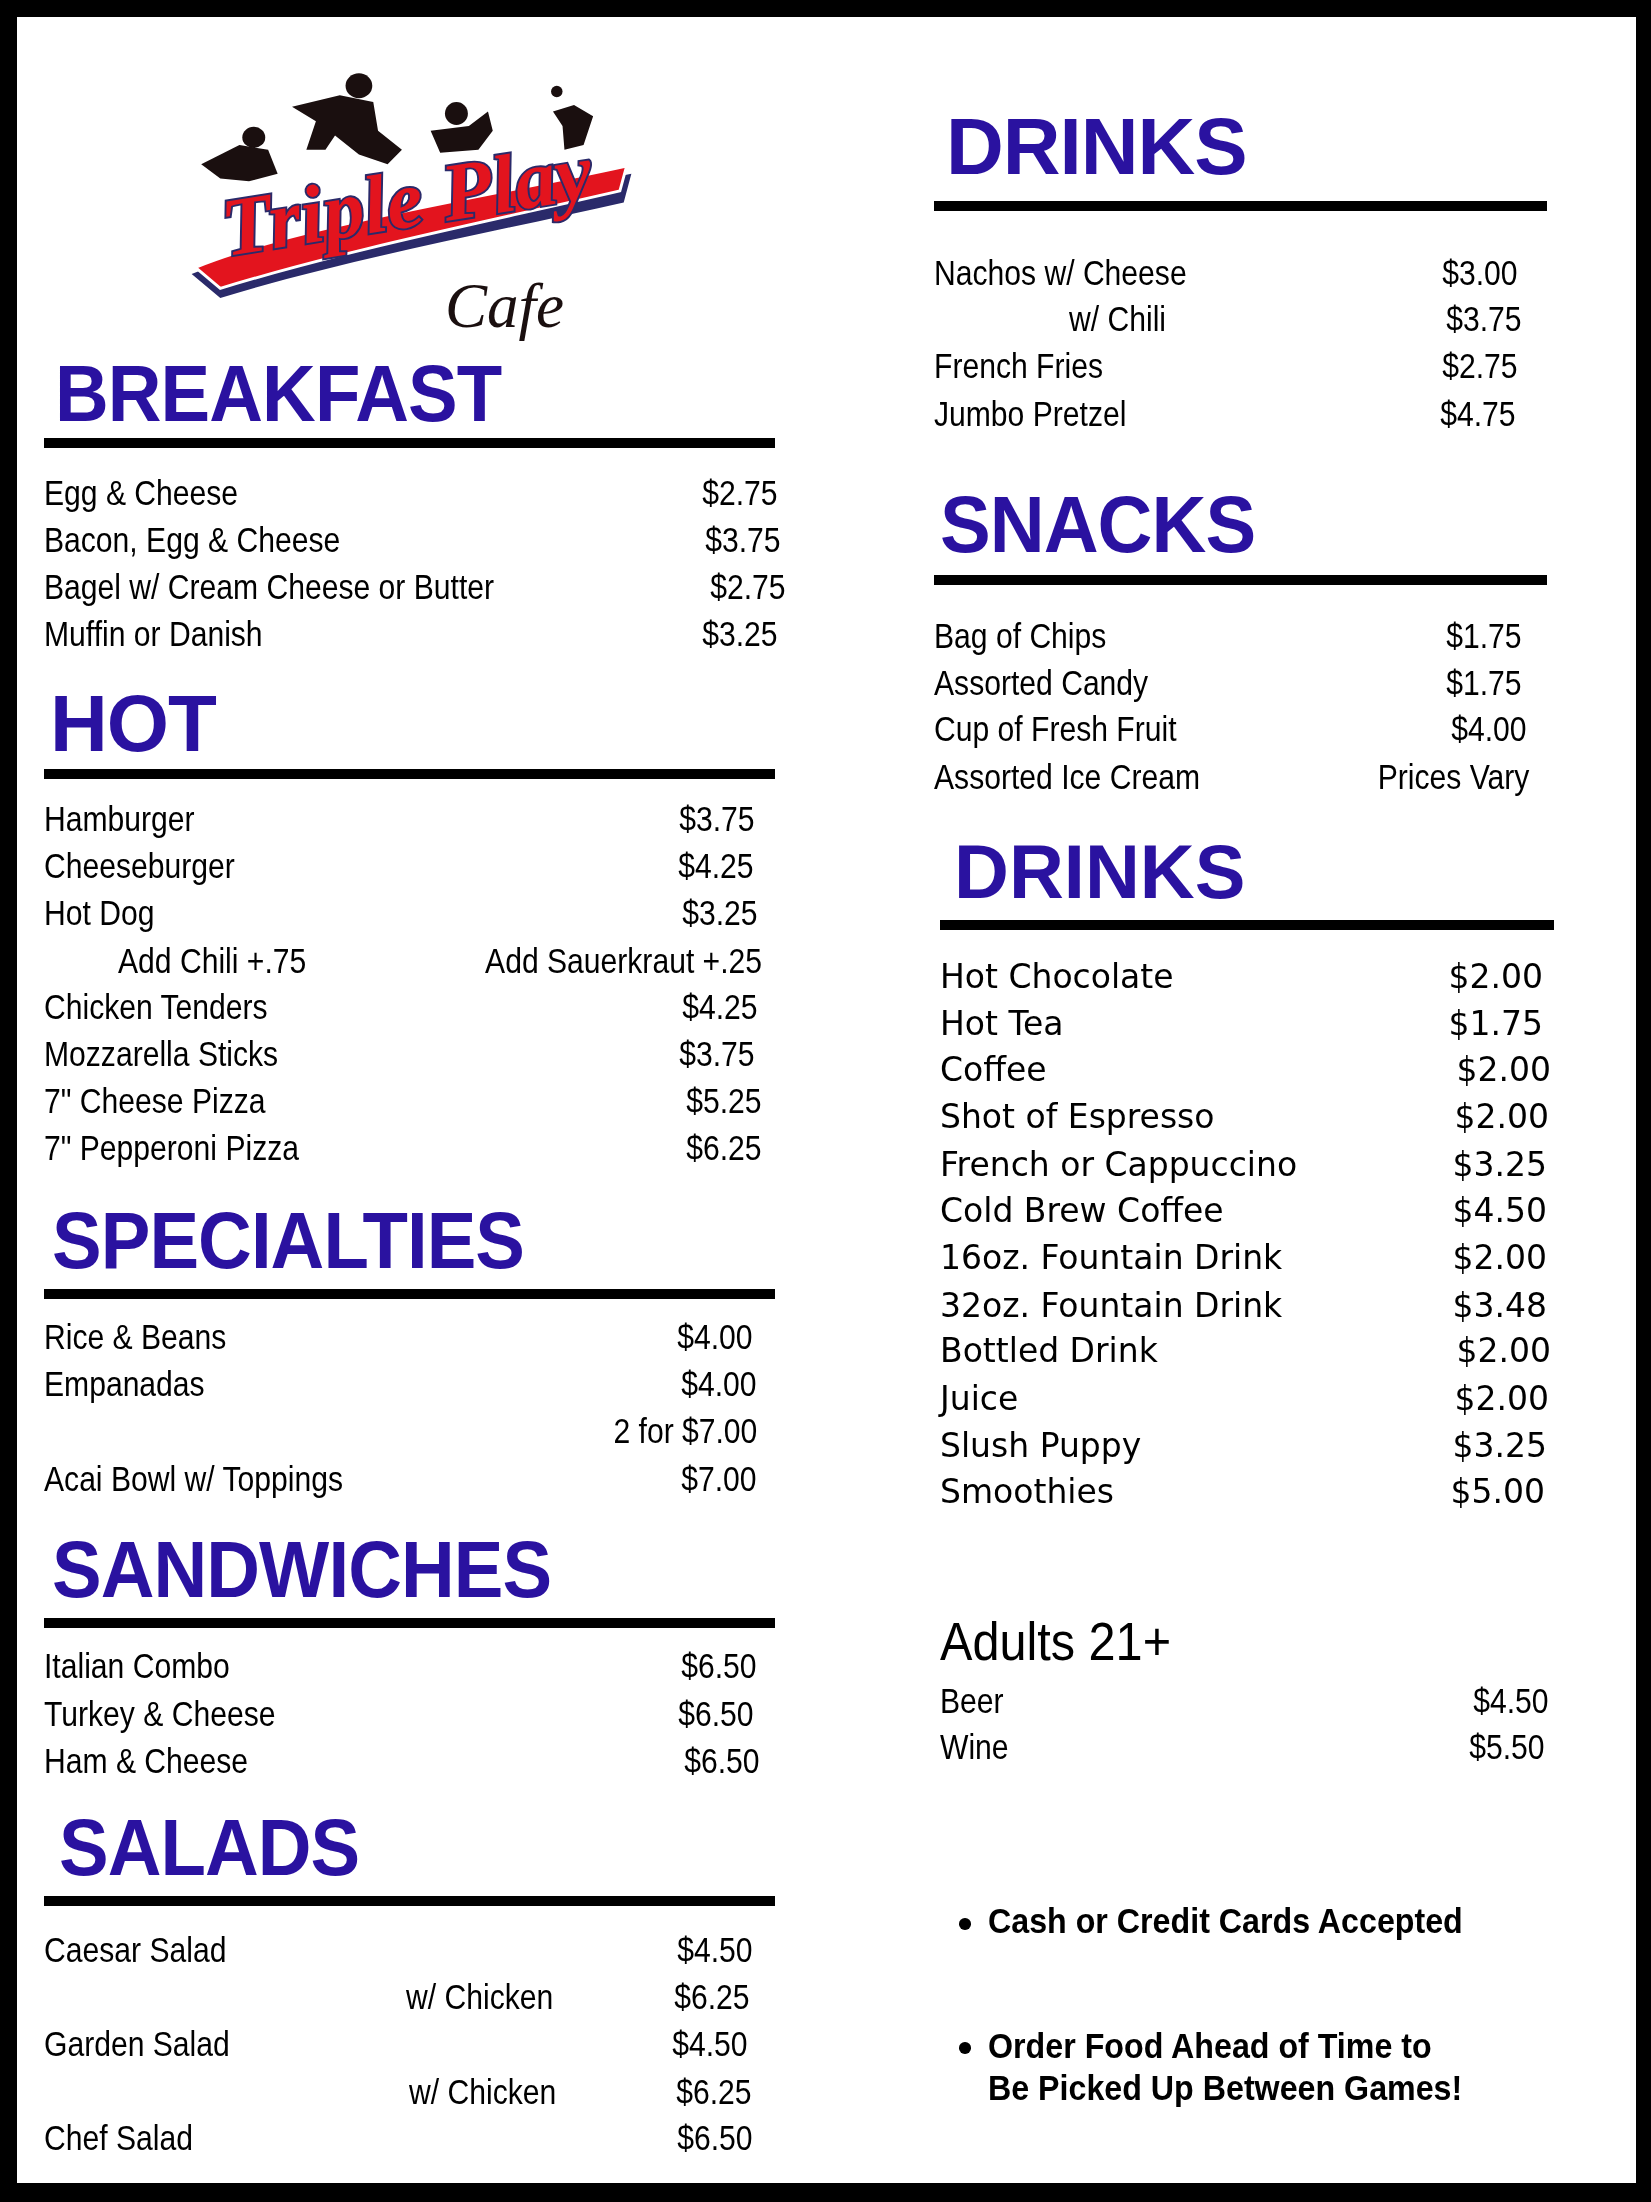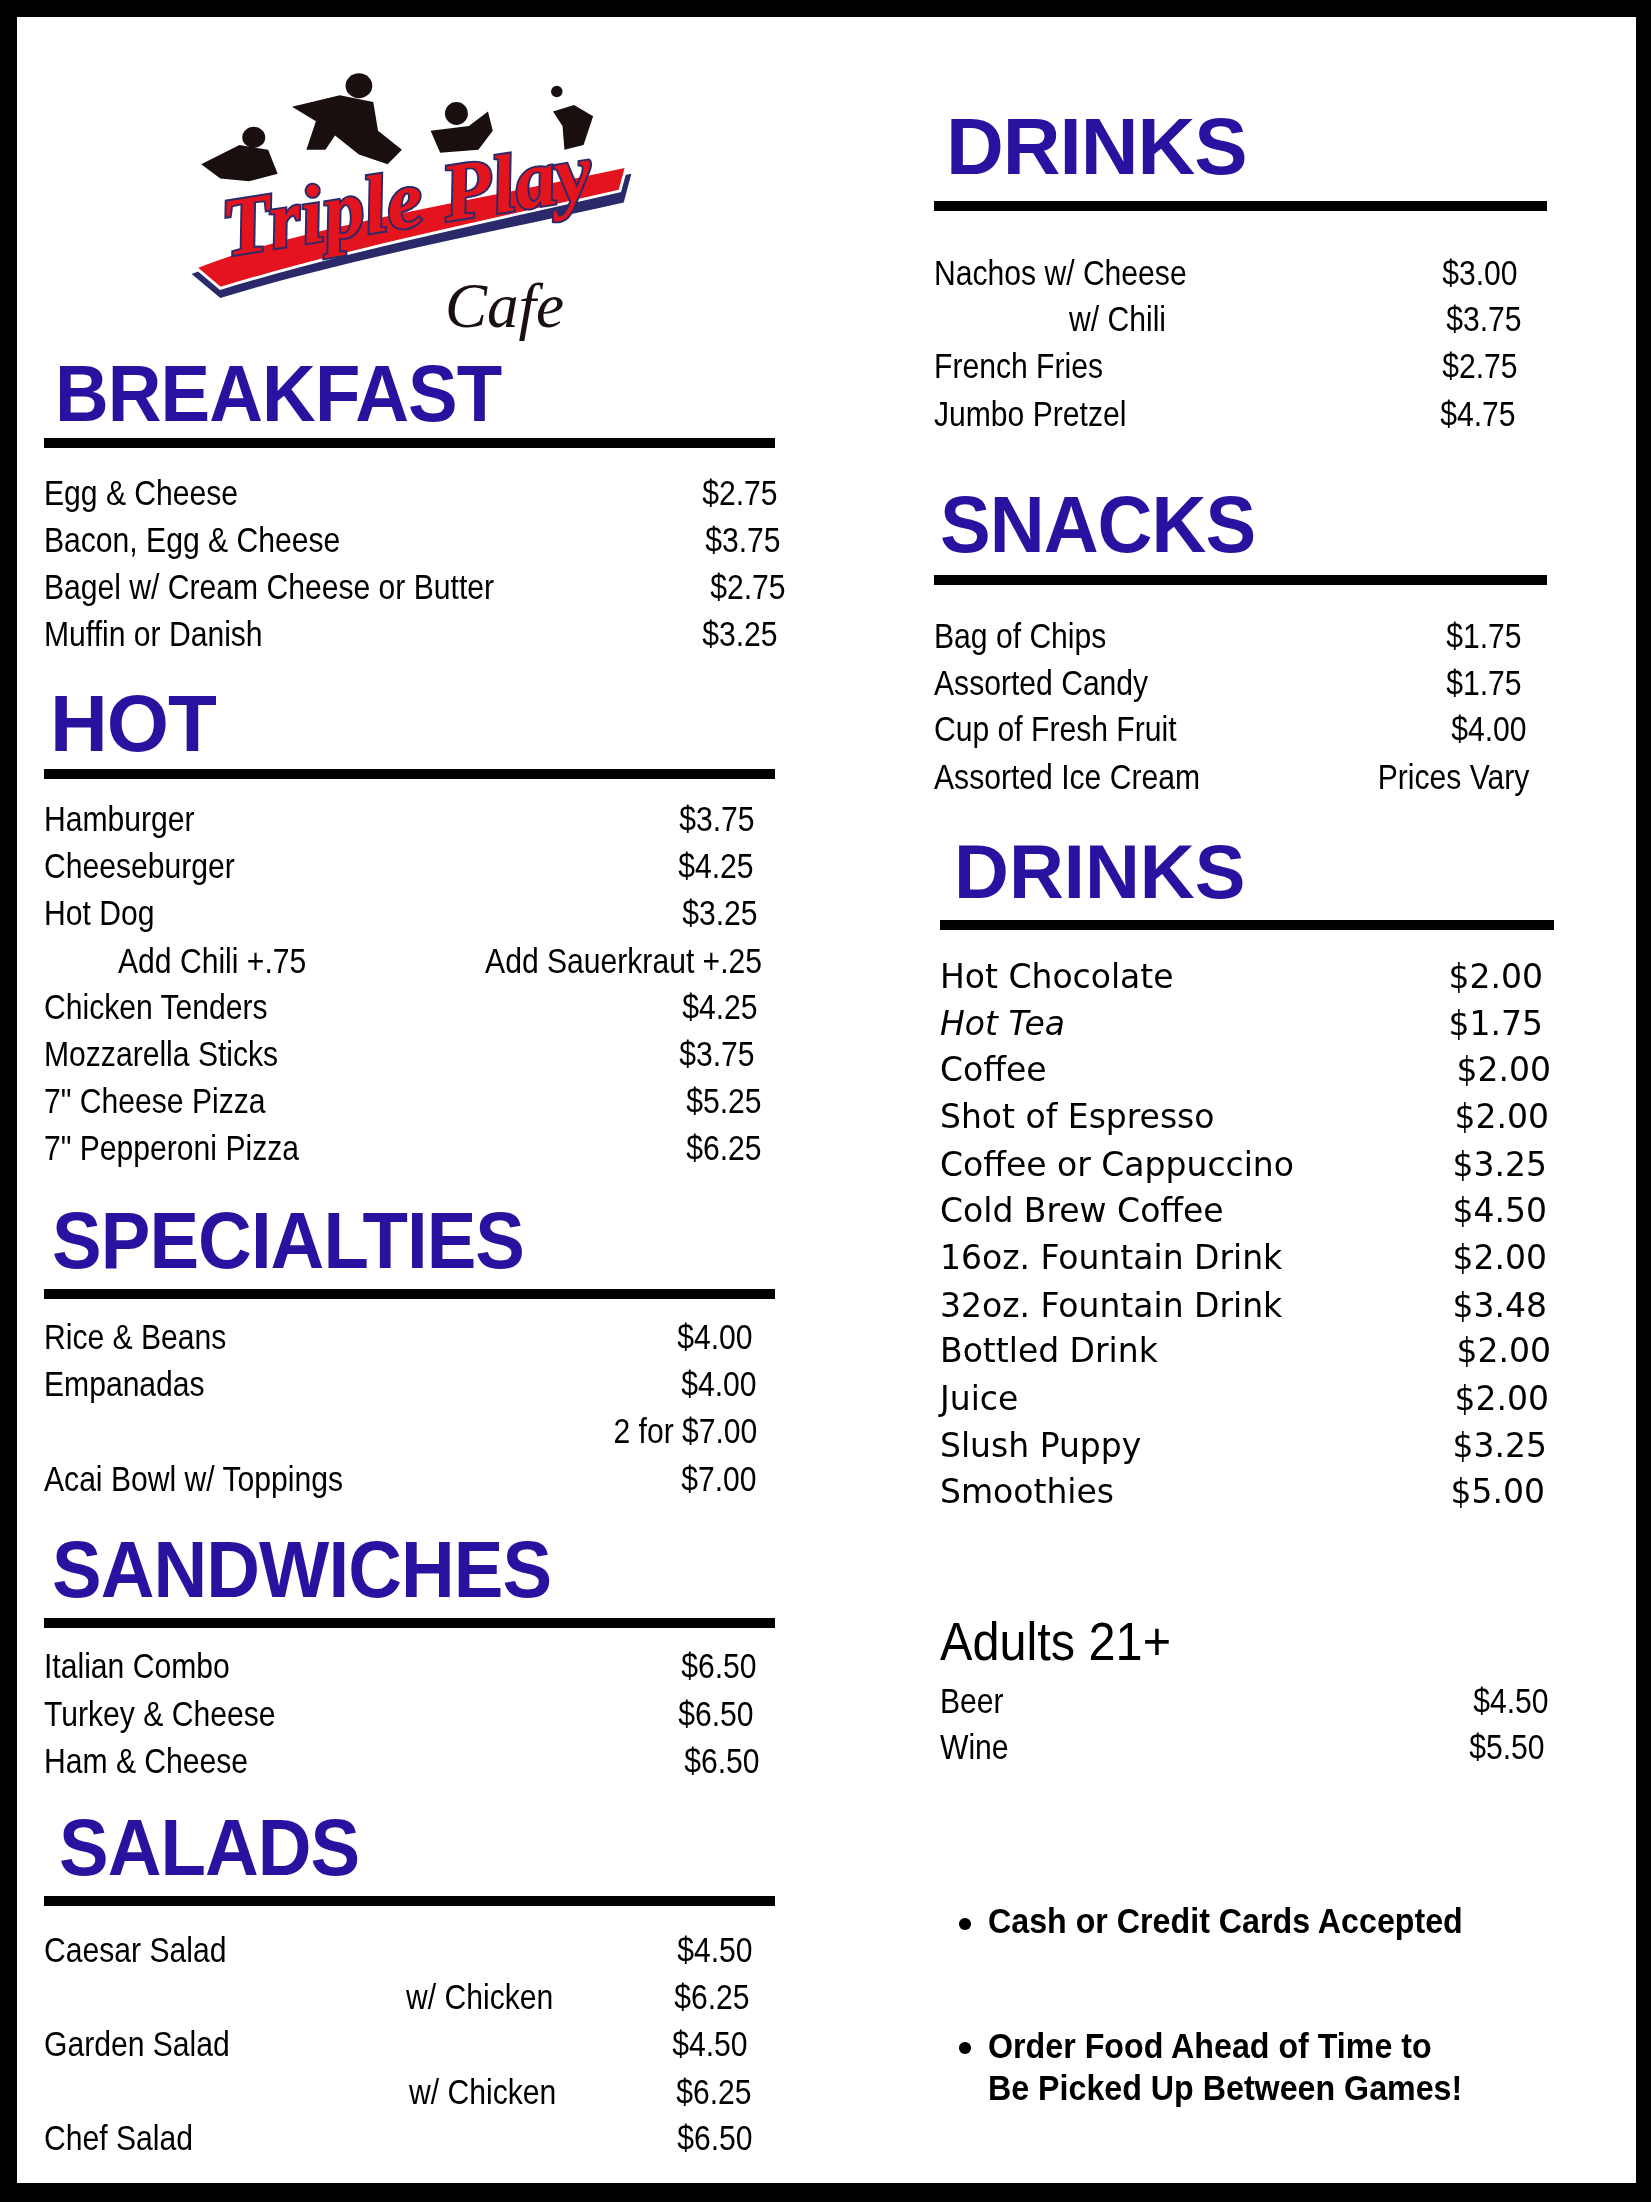--- a/index.html
+++ b/index.html
@@ -124,27 +124,27 @@
 <div class="price narrow" style="right:130px;top:665px;">$1.75</div>
 <div class="item narrow" style="left:934px;top:711px;">Cup of Fresh Fruit</div>
 <div class="price narrow" style="right:125px;top:711px;">$4.00</div>
 <div class="item narrow" style="left:934px;top:759px;">Assorted Ice Cream</div>
 <div class="price narrow" style="right:123px;top:759px;">Prices Vary</div>
 
 <div class="heading" style="left:954px;top:834px;font-size:76px;letter-spacing:0;">DRINKS</div>
 <div class="rule" style="left:940px;top:920px;width:614px;"></div>
 <div class="item wide" style="left:940px;top:960px;">Hot Chocolate</div>
 <div class="price wide" style="right:109px;top:960px;">$2.00</div>
-<div class="item wide" style="left:940px;top:1007px;font-style:italic;">Hot Tea</div>
+<div class="item wide" style="left:940px;top:1007px;">Hot Tea</div>
 <div class="price wide" style="right:109px;top:1007px;">$1.75</div>
 <div class="item wide" style="left:940px;top:1053px;text-align:center;">Coffee</div>
 <div class="price wide" style="right:101px;top:1053px;">$2.00</div>
 <div class="item wide" style="left:940px;top:1100px;">Shot of Espresso</div>
 <div class="price wide" style="right:103px;top:1100px;">$2.00</div>
-<div class="item wide" style="left:940px;top:1148px;">Coffee or Cappuccino</div>
+<div class="item wide" style="left:940px;top:1148px;">French or Cappuccino</div>
 <div class="price wide" style="right:105px;top:1148px;">$3.25</div>
 <div class="item wide" style="left:940px;top:1194px;">Cold Brew Coffee</div>
 <div class="price wide" style="right:105px;top:1194px;">$4.50</div>
 <div class="item wide" style="left:940px;top:1241px;">16oz. Fountain Drink</div>
 <div class="price wide" style="right:105px;top:1241px;">$2.00</div>
 <div class="item wide" style="left:940px;top:1289px;">32oz. Fountain Drink</div>
 <div class="price wide" style="right:105px;top:1289px;">$3.48</div>
 <div class="item wide" style="left:940px;top:1334px;">Bottled Drink</div>
 <div class="price wide" style="right:101px;top:1334px;">$2.00</div>
 <div class="item wide" style="left:940px;top:1382px;">Juice</div>

